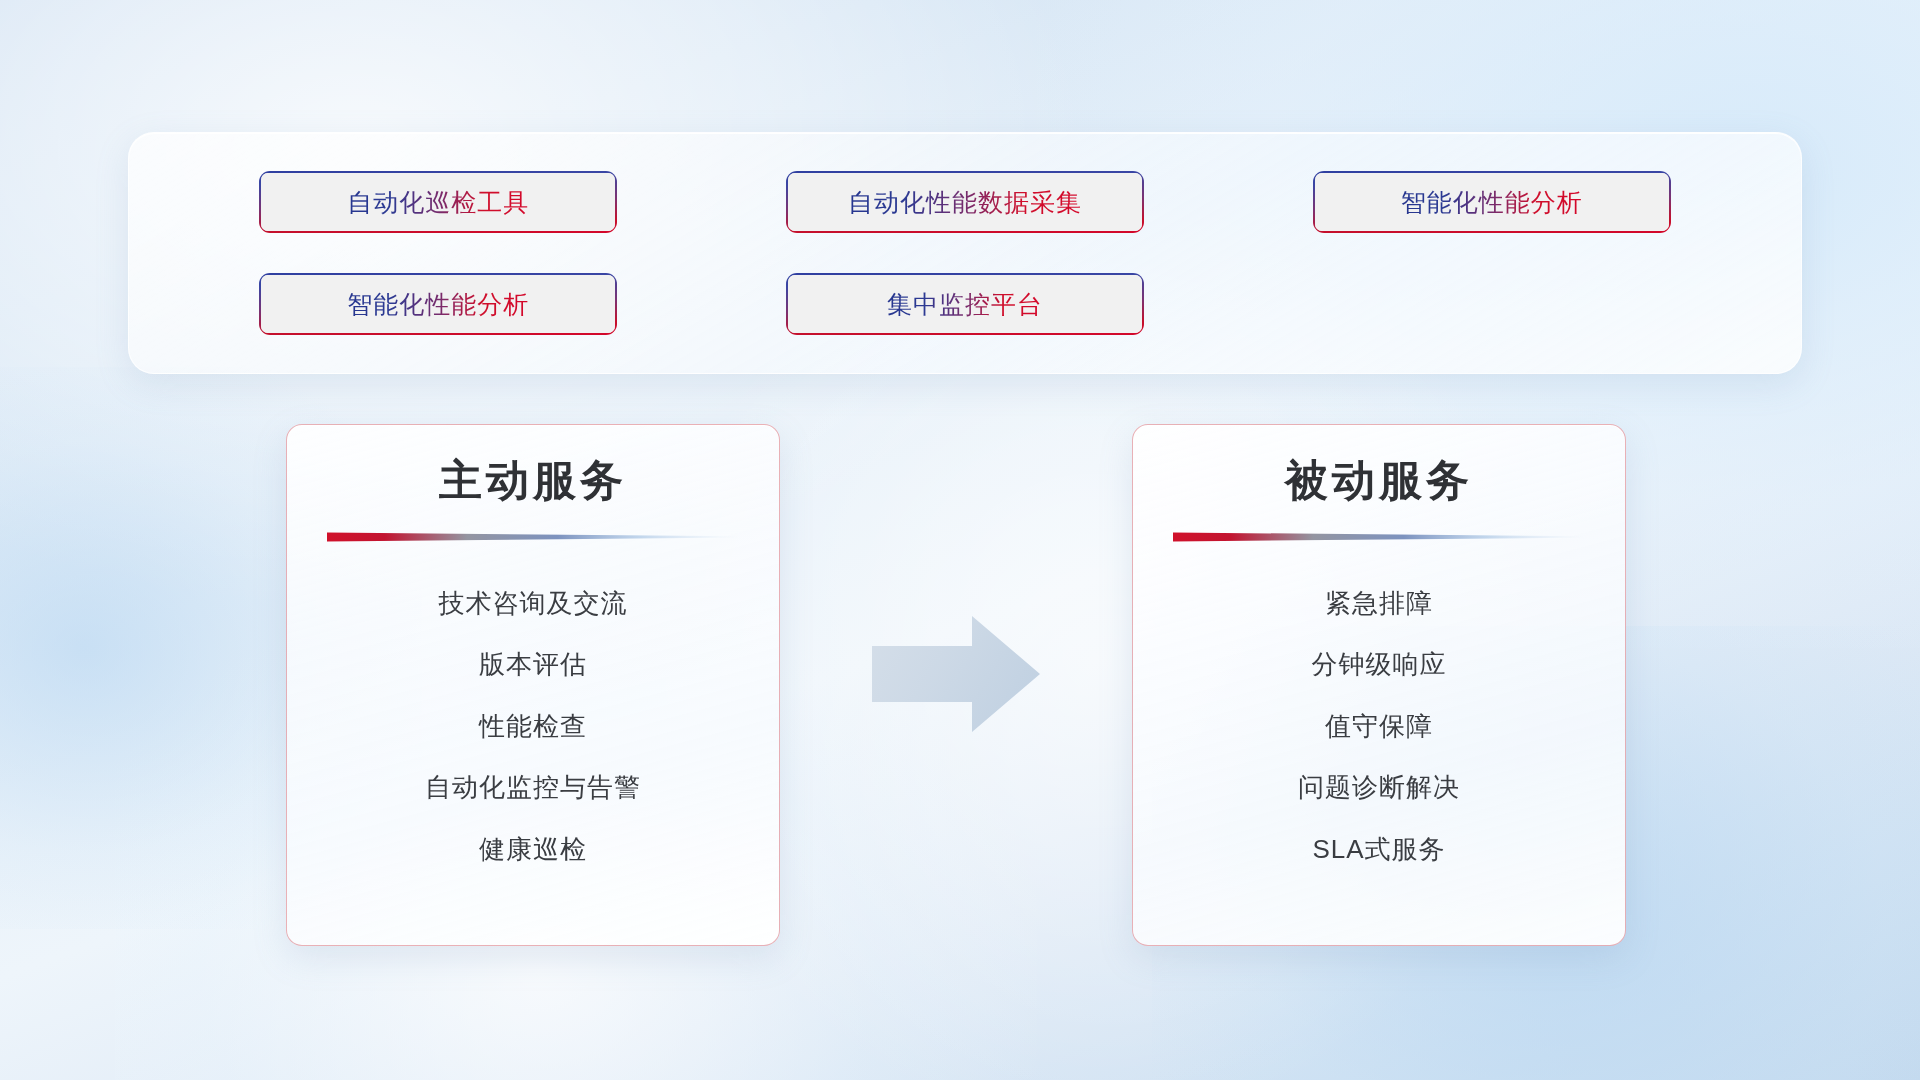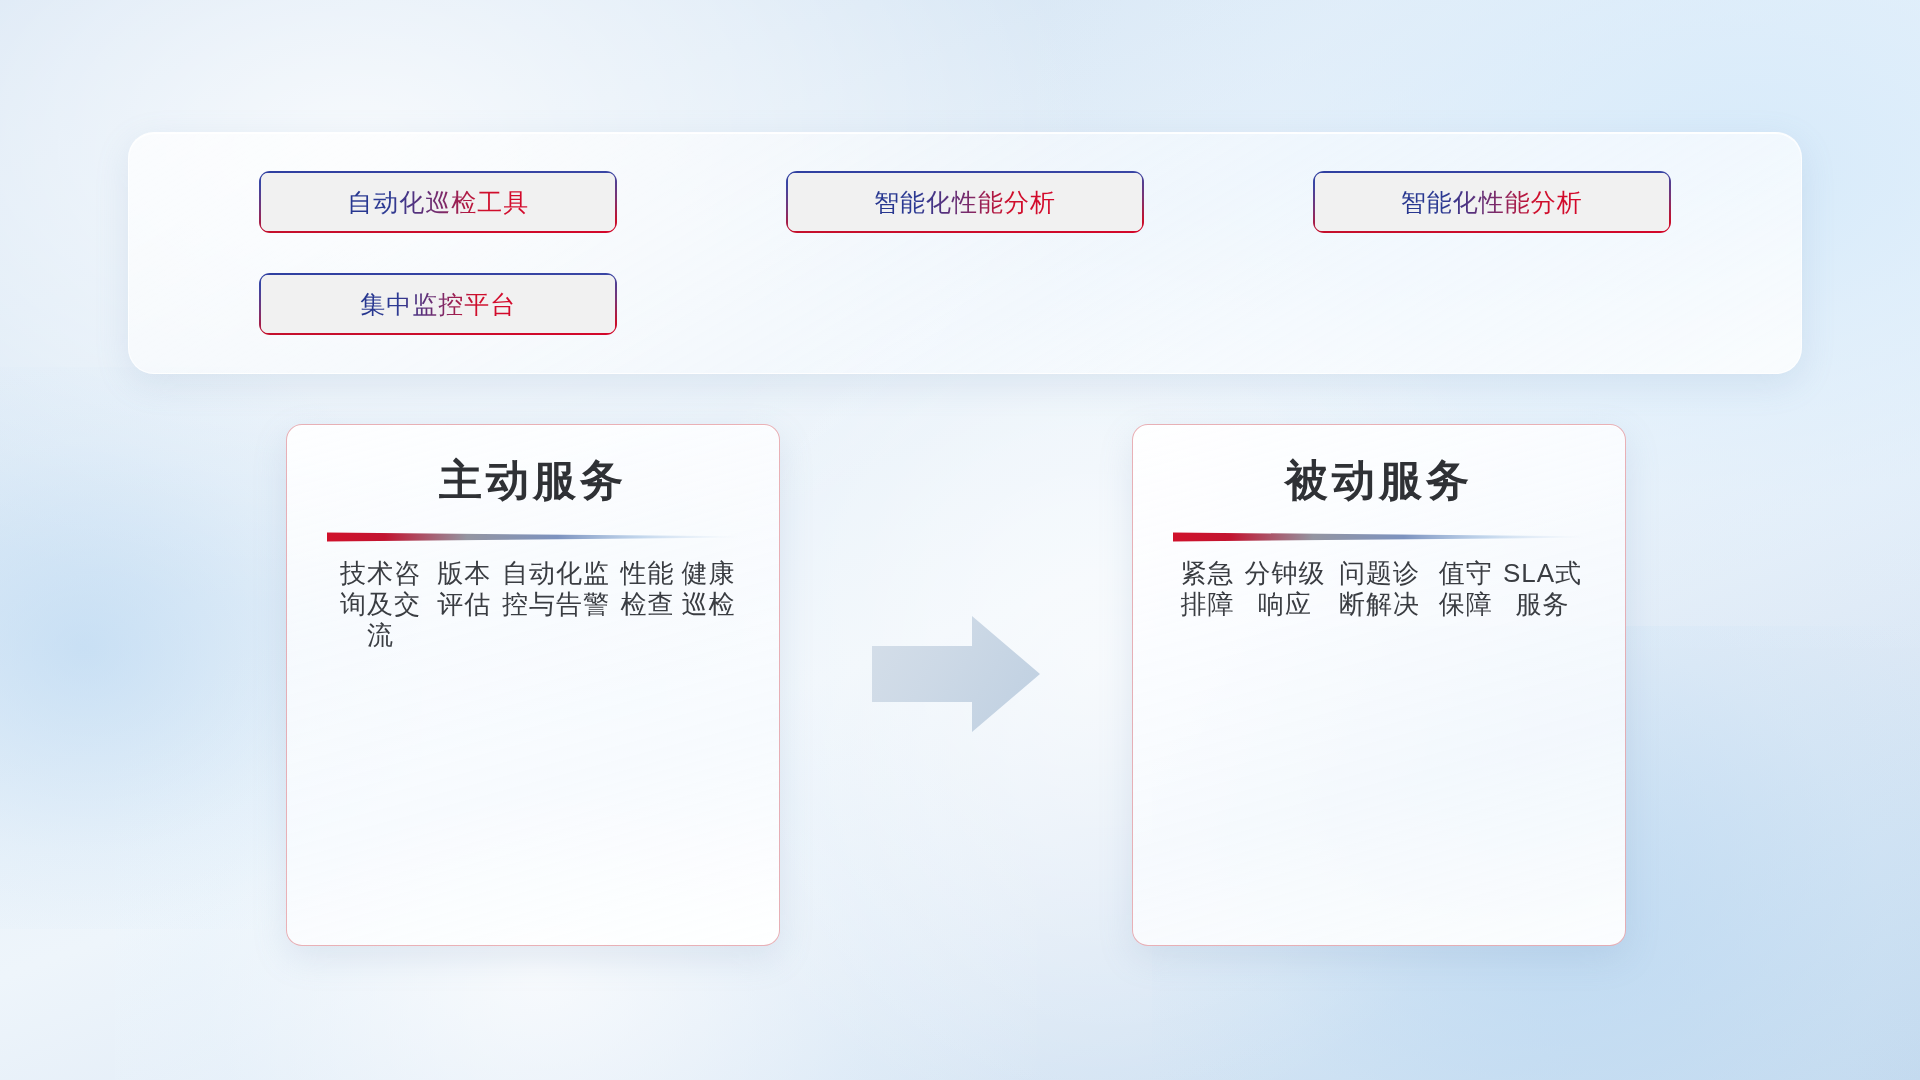--- a/index.html
+++ b/index.html
@@ -105,21 +105,21 @@
     color:#2f3135;
     line-height:1.18;
     margin-top:4px;
   }
   .divider-wrap{
     margin:24px 0 6px;height:14px;position:relative;
   }
   .divider-wrap svg{display:block;width:100%;height:14px;}
 
   .card-list{
-    flex:1;display:flex;flex-direction:row;
+    flex:1;display:flex;flex-direction:column;
     justify-content:space-evenly;
     padding:8px 0 10px;
   }
   .card-item{
     text-align:center;
     font-size:26px;font-weight:400;letter-spacing:1px;
     color:#3a3d42;
     line-height:1.2;
   }
 
@@ -144,20 +144,24 @@
 </div>
 
 <div class="top-panel">
   <div class="pill-grid">
 
     <div class="pill">
       <div class="pill-inner"></div>
       <span class="pill-label">自动化巡检工具</span>
     </div>
 
+    <div class="pill">
+      <div class="pill-inner"></div>
+      <span class="pill-label">自动化性能数据采集</span>
+    </div>
 
     <div class="pill">
       <div class="pill-inner"></div>
       <span class="pill-label">智能化性能分析</span>
     </div>
 
     <div class="pill">
       <div class="pill-inner"></div>
       <span class="pill-label">智能化性能分析</span>
     </div>
@@ -186,22 +190,22 @@
           <stop offset="100%" stop-color="#cfe0f2" stop-opacity="0"></stop>
         </linearGradient>
       </defs>
       <polygon points="0,2.5 414,6.2 414,7.6 0,11.5" fill="url(#divGradL)"></polygon>
     </svg>
   </div>
 
   <div class="card-list">
     <div class="card-item">技术咨询及交流</div>
     <div class="card-item">版本评估</div>
+    <div class="card-item">性能检查</div>
     <div class="card-item">自动化监控与告警</div>
-    <div class="card-item">性能检查</div>
     <div class="card-item">健康巡检</div>
   </div>
 </div>
 
 <div class="arrow">
   <svg viewBox="0 0 176 124" aria-hidden="true">
     <defs>
       <linearGradient id="arrowGrad" x1="0" y1="0" x2="1" y2="0.4">
         <stop offset="0%" stop-color="#d3dde8" stop-opacity=".95"></stop>
         <stop offset="50%" stop-color="#c9d6e4" stop-opacity=".92"></stop>
@@ -227,17 +231,17 @@
           <stop offset="100%" stop-color="#cfe0f2" stop-opacity="0"></stop>
         </linearGradient>
       </defs>
       <polygon points="0,2.5 414,6.2 414,7.6 0,11.5" fill="url(#divGradR)"></polygon>
     </svg>
   </div>
 
   <div class="card-list">
     <div class="card-item">紧急排障</div>
     <div class="card-item">分钟级响应</div>
+    <div class="card-item">值守保障</div>
     <div class="card-item">问题诊断解决</div>
-    <div class="card-item">值守保障</div>
     <div class="card-item">SLA式服务</div>
   </div>
 </div>
 
 </body></html>

